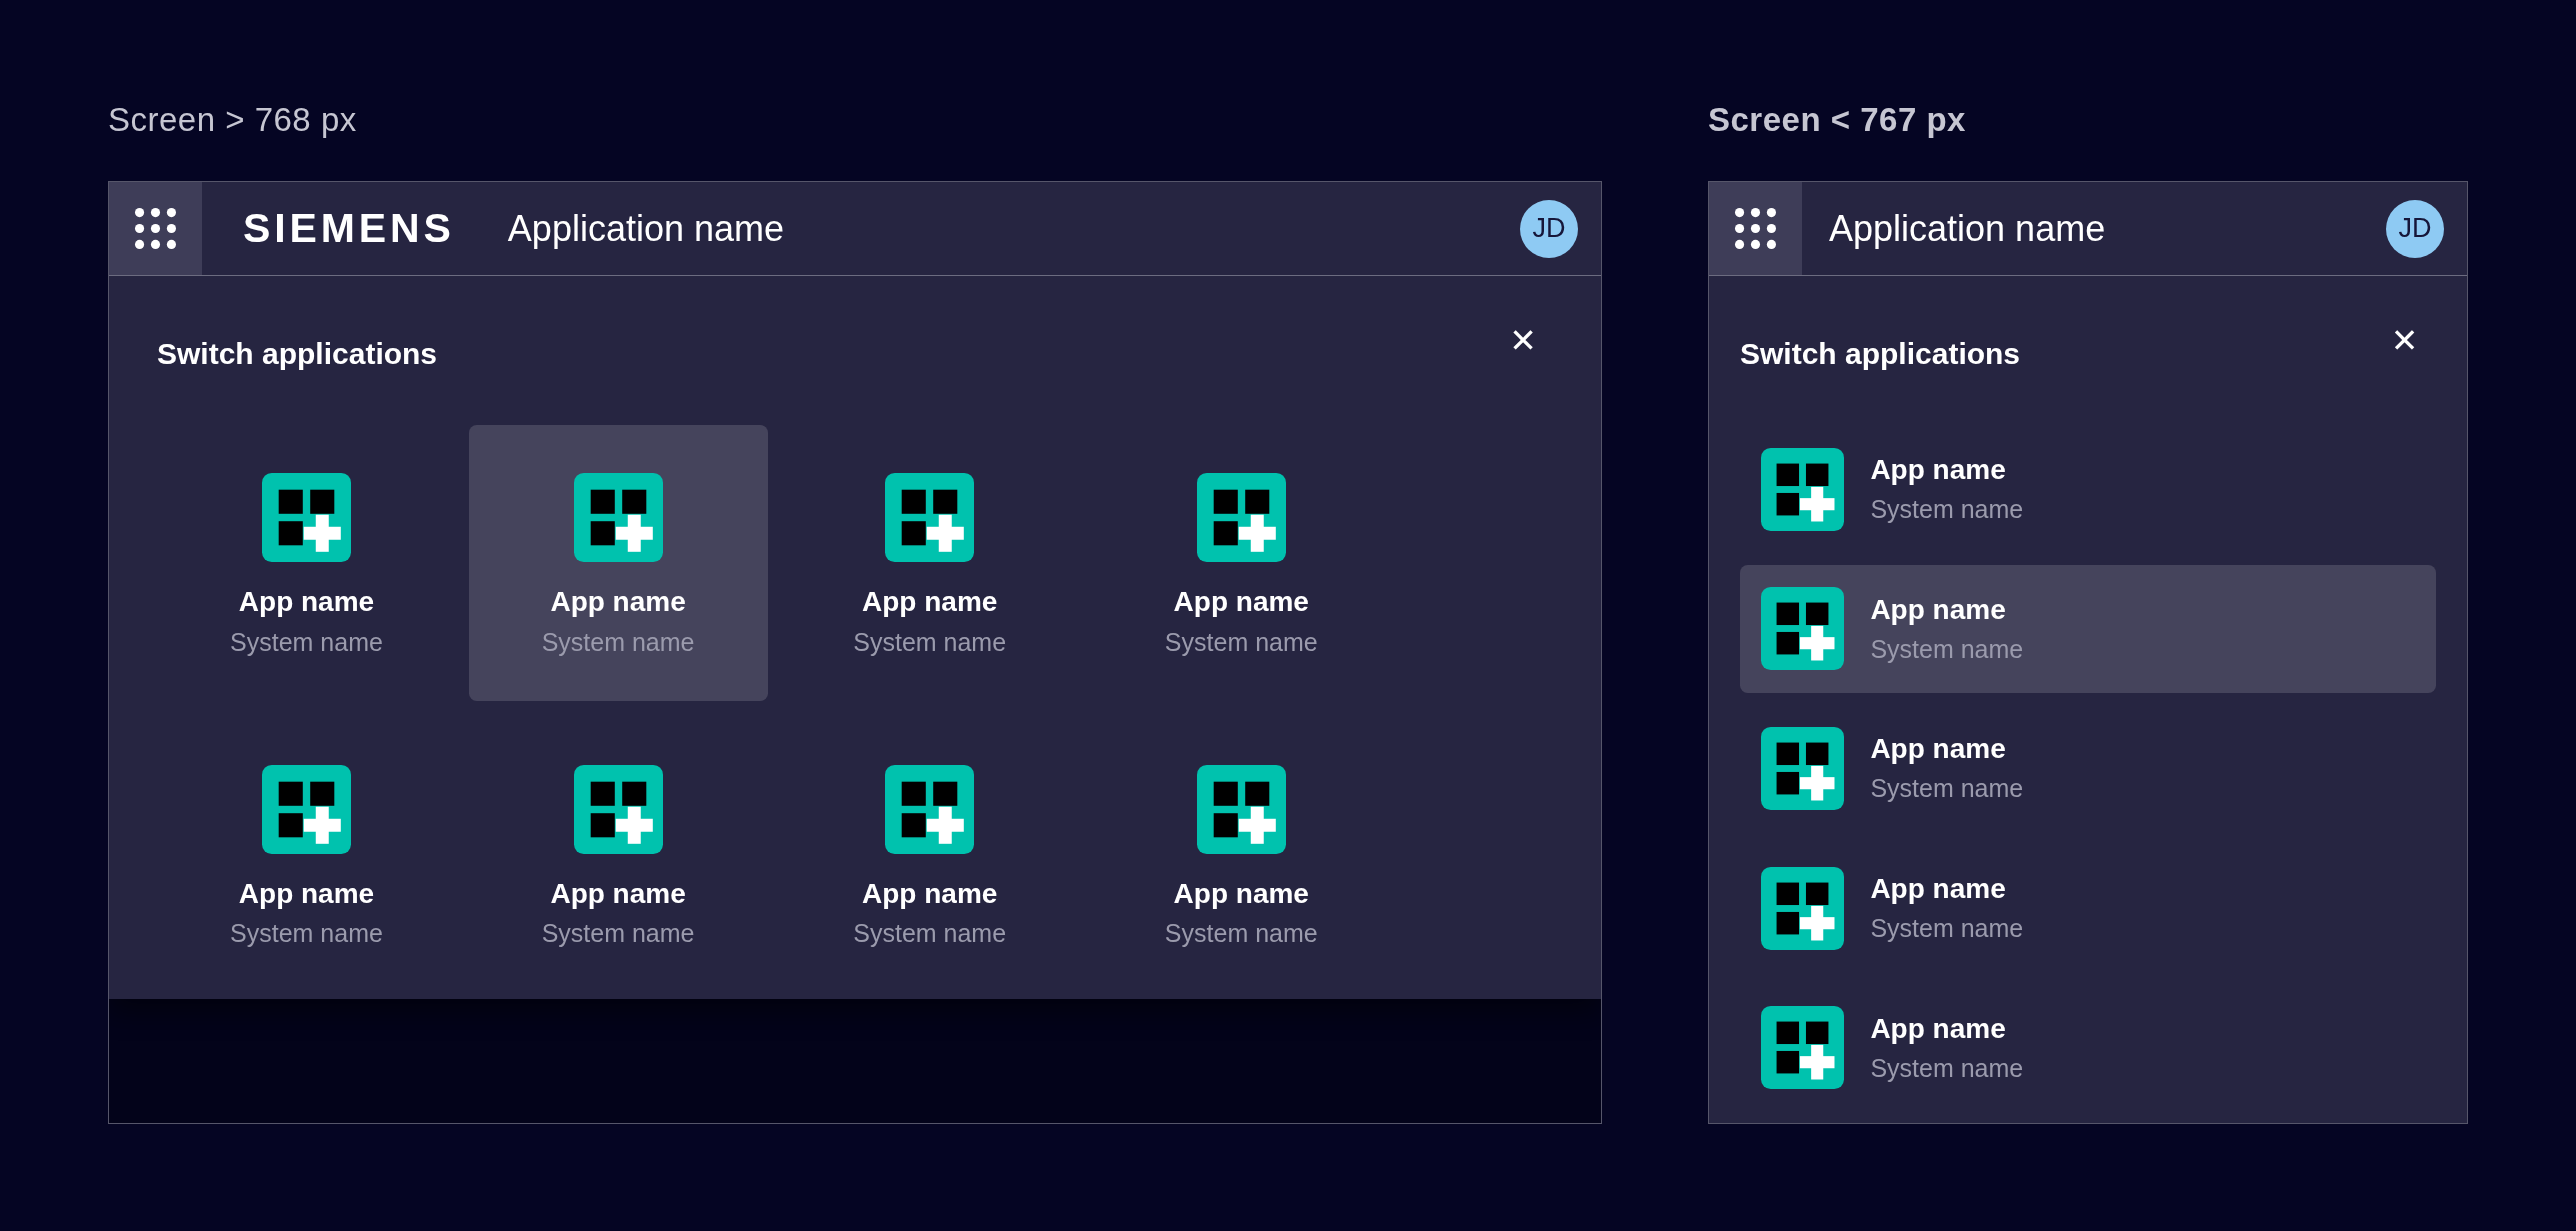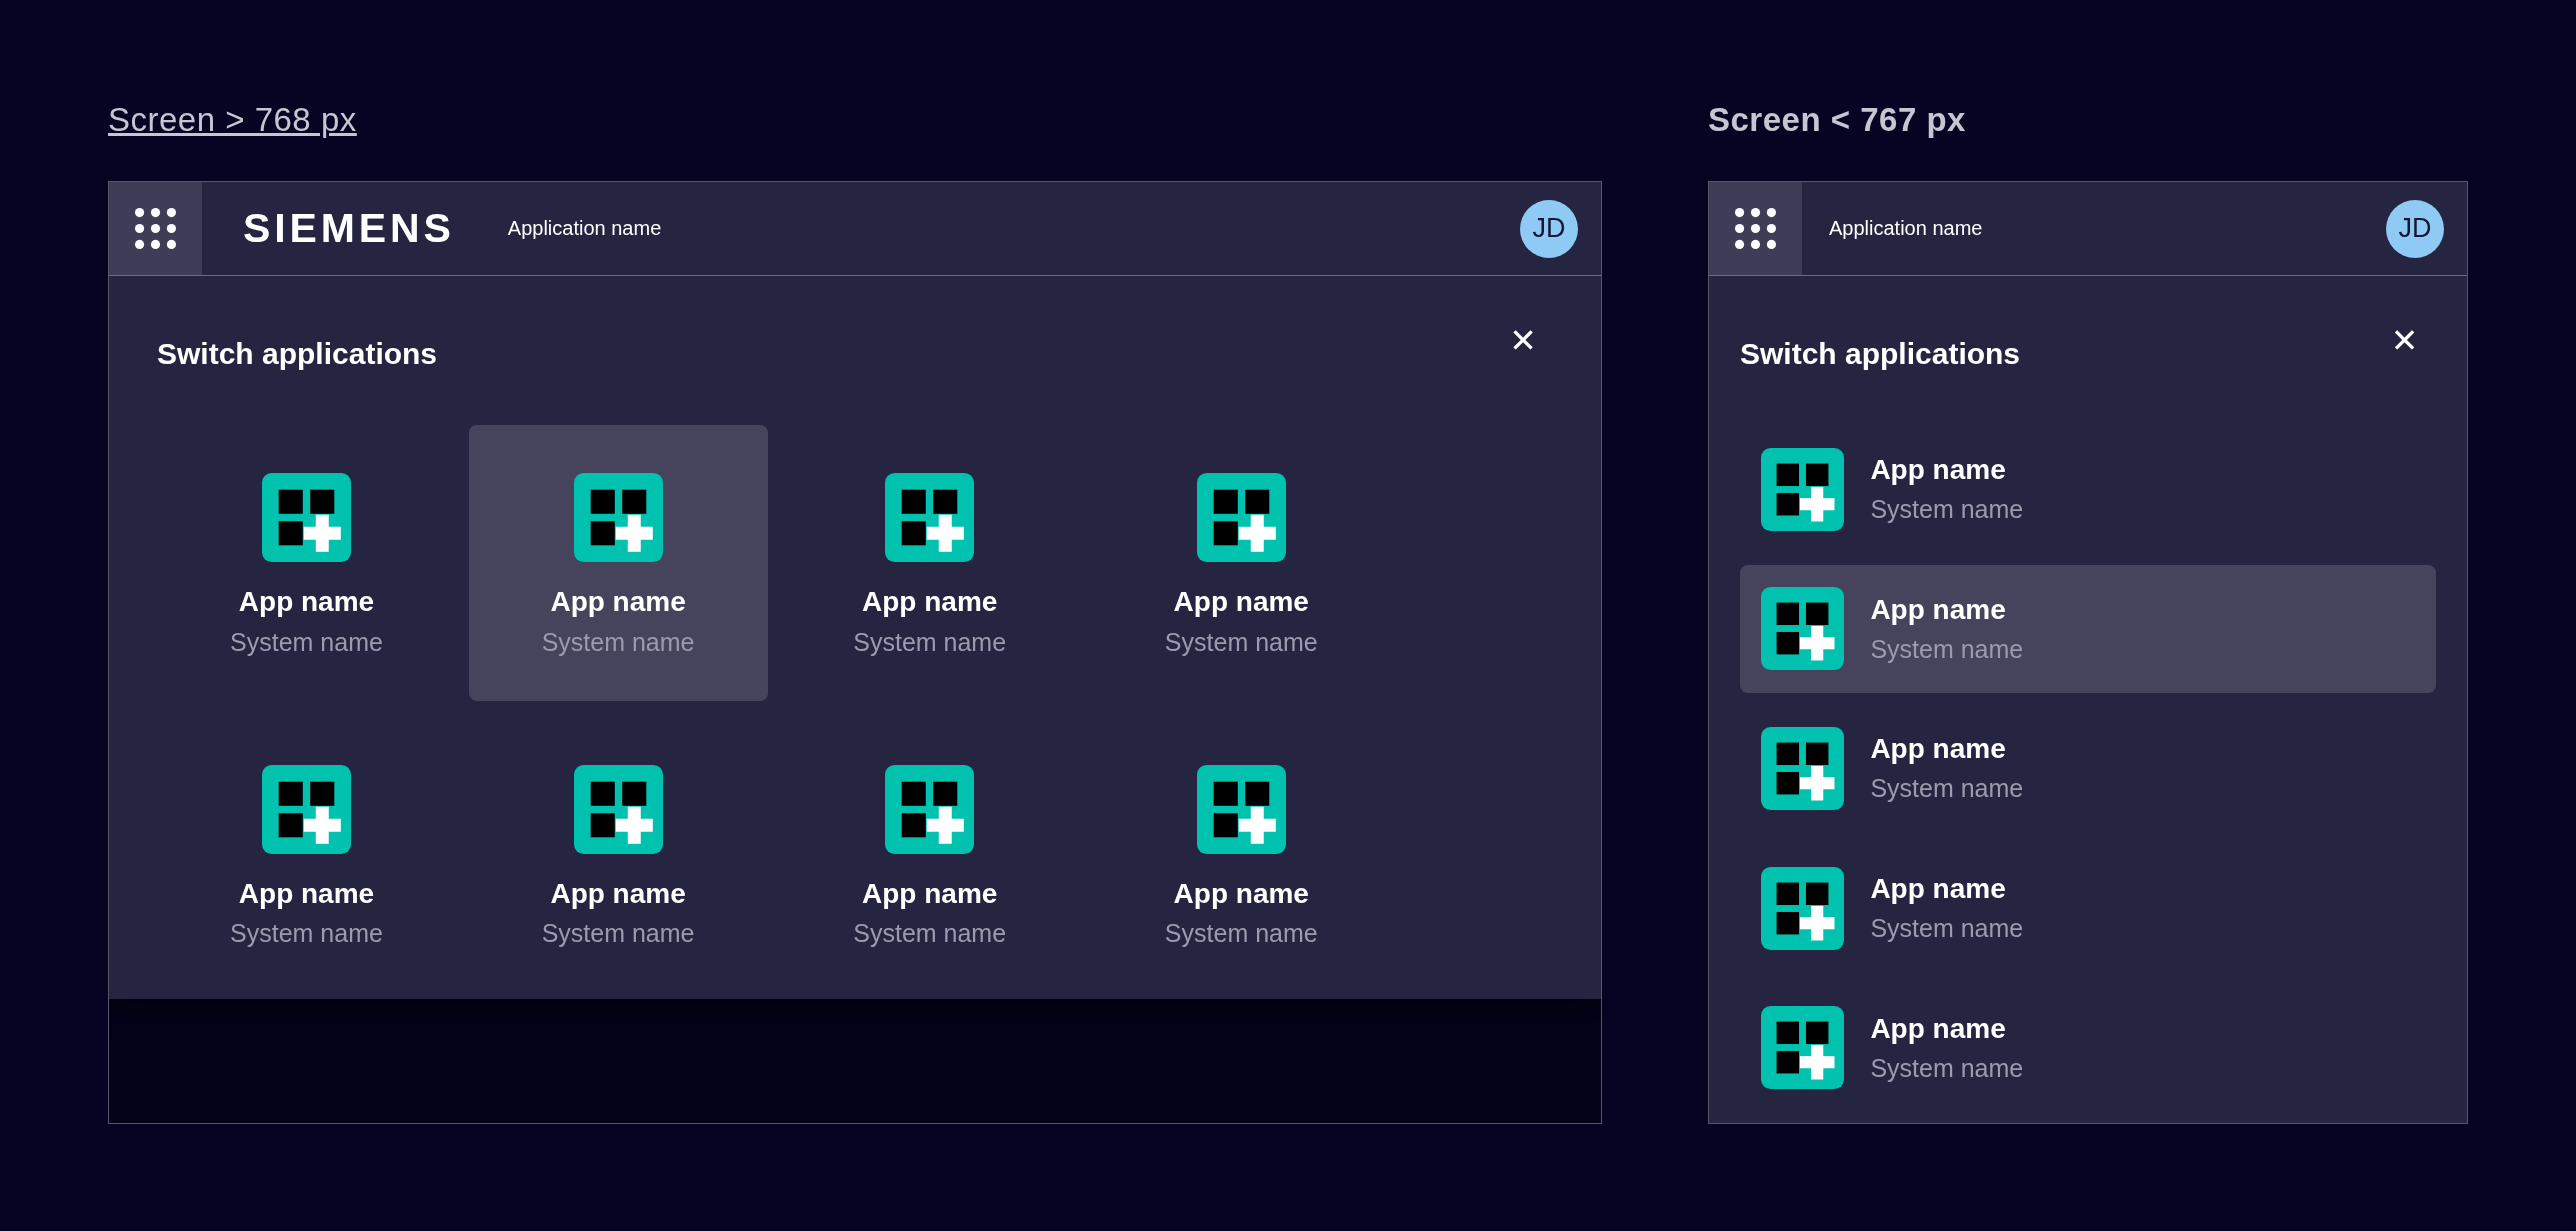--- a/index.html
+++ b/index.html
@@ -21,21 +21,21 @@
   html,body{margin:0;padding:0;}
   body{
     width:2576px;height:1232px;overflow:hidden;position:relative;
     background:var(--page-bg);
     font-family:"Liberation Sans", sans-serif;
     color:var(--txt);
   }
   .annot-label{
     position:absolute;top:101px;font-size:33px;color:var(--label);letter-spacing:0.5px;
   }
-  #label-desktop{left:108px;text-decoration:underline;}
+  #label-desktop{left:108px;}
   #label-mobile{left:1708px;font-weight:bold;}
 
   .card{
     position:absolute;top:181px;border:1.9px solid var(--border);
     overflow:hidden;
   }
   #desktop-card{left:108px;width:1494px;height:943px;background:var(--content-bg);}
   #mobile-card{left:1708px;width:760px;height:943px;background:var(--card-bg);}
 
   .app-header{
@@ -43,21 +43,21 @@
     display:flex;align-items:center;position:relative;z-index:2;
   }
   .launcher-btn{
     width:93px;height:93px;flex:0 0 93px;background:var(--launcher-bg);
     display:flex;align-items:center;justify-content:center;cursor:pointer;border:none;
   }
   .launcher-btn svg{width:51px;height:51px;display:block;}
   .brand{
     margin-left:41px;font-size:41px;font-weight:700;letter-spacing:3.9px;color:var(--txt);
   }
-  .app-title{font-size:20px;font-weight:400;color:var(--txt);}
+  .app-title{font-size:36px;font-weight:400;color:var(--txt);}
   #desktop-card .app-title{margin-left:53px;}
   #mobile-card .app-title{margin-left:27px;}
   .avatar{
     margin-left:auto;margin-right:23px;width:58px;height:58px;flex:0 0 58px;border-radius:50%;
     background:var(--avatar-bg);color:var(--avatar-text);
     font-size:27px;font-weight:400;display:flex;align-items:center;justify-content:center;
     cursor:pointer;
   }
 
   .switch-panel{

